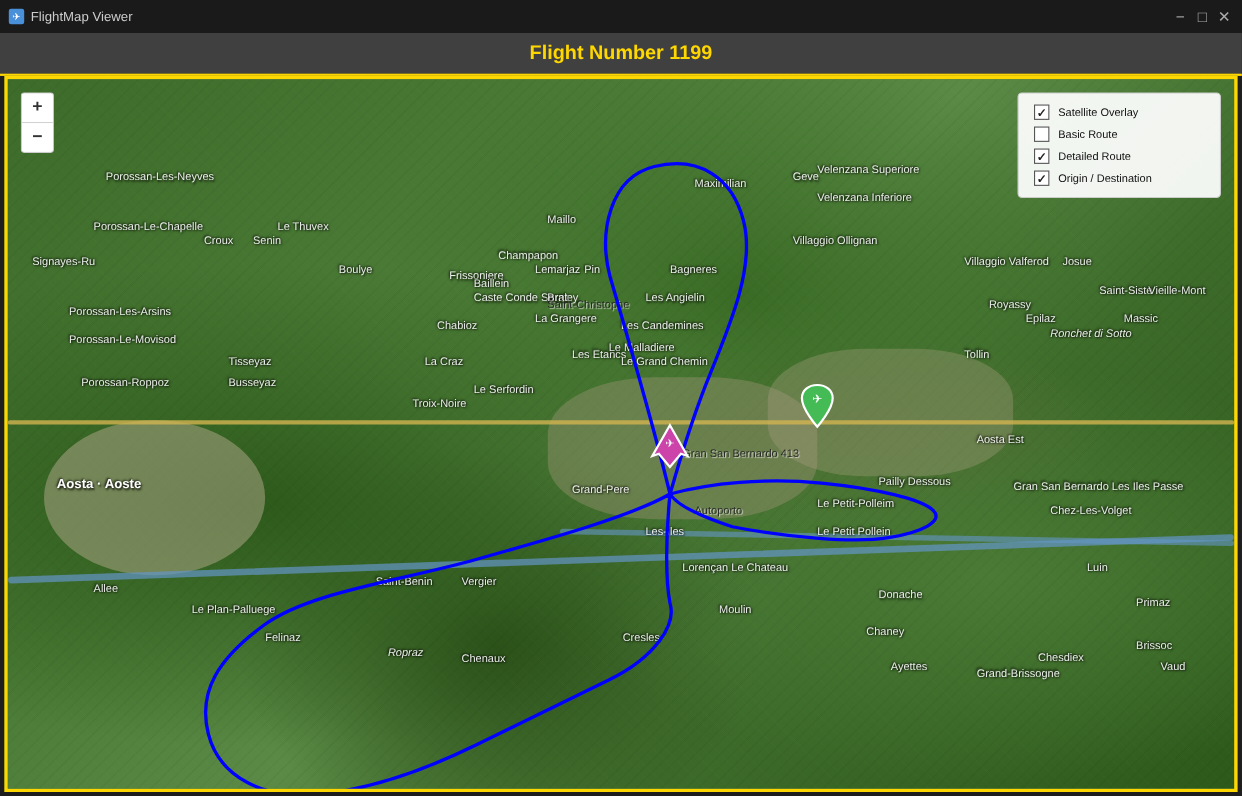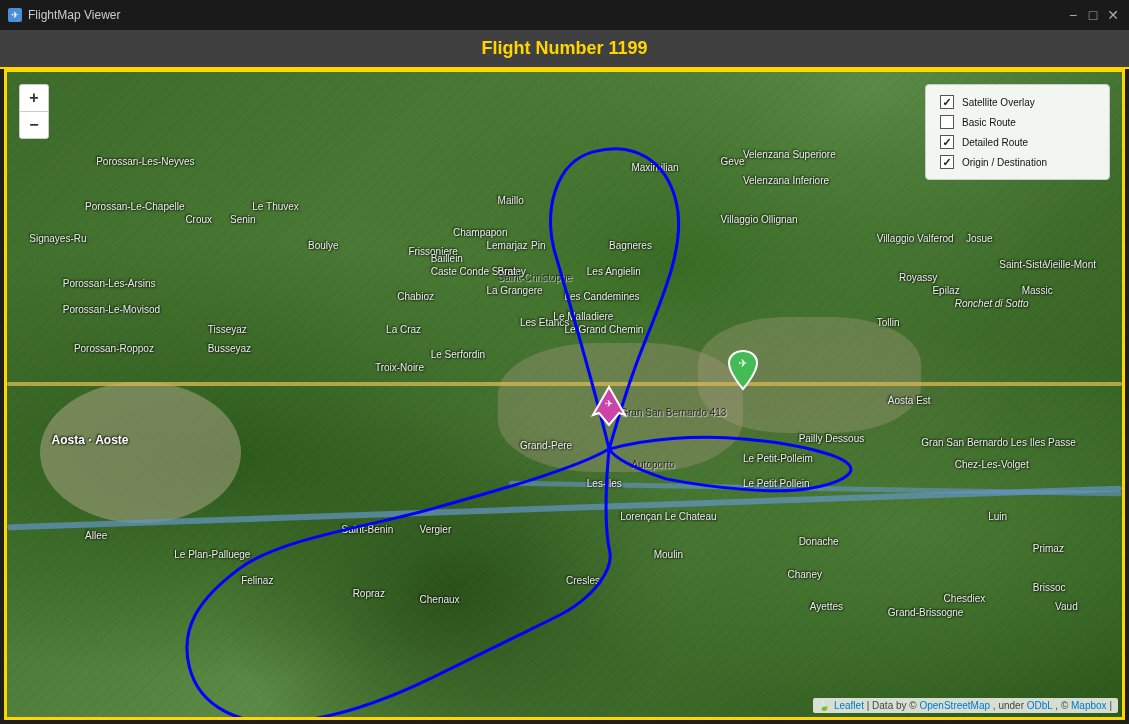--- a/index.html
+++ b/index.html
@@ -365,21 +365,21 @@
     <span class="map-label" style="left:18%;top:42%;">Busseyaz</span>
     <span class="map-label" style="left:33%;top:45%;">Troix-Noire</span>
     <span class="map-label dark" style="left:55%;top:52%;">Gran San Bernardo 413</span>
     <span class="map-label dark" style="left:56%;top:60%;">Autoporto</span>
     <span class="map-label" style="left:46%;top:57%;">Grand-Pere</span>
     <span class="map-label" style="left:52%;top:63%;">Les-Iles</span>
     <span class="map-label" style="left:55%;top:68%;">Lorençan</span>
     <span class="map-label" style="left:58%;top:74%;">Moulin</span>
     <span class="map-label" style="left:30%;top:70%;">Saint-Benin</span>
     <span class="map-label" style="left:21%;top:78%;">Felinaz</span>
-    <span class="map-label" style="left:31%;top:80%;">Ropraz</span>
+    <span class="map-label" style="left:31%;top:80%;font-style:italic;">Ropraz</span>
     <span class="map-label" style="left:37%;top:81%;">Chenaux</span>
     <span class="map-label" style="left:47%;top:78%;padding-left:35px;">Cresles</span>
     <span class="map-label" style="left:37%;top:70%;">Vergier</span>
     <span class="map-label" style="left:59%;top:68%;">Le Chateau</span>
     <span class="map-label" style="left:66%;top:63%;">Le Petit Pollein</span>
     <span class="map-label" style="left:66%;top:59%;">Le Petit-Polleim</span>
     <span class="map-label" style="left:71%;top:56%;">Pailly Dessous</span>
     <span class="map-label" style="left:71%;top:72%;">Donache</span>
     <span class="map-label" style="left:70%;top:77%;">Chaney</span>
     <span class="map-label" style="left:72%;top:82%;">Ayettes</span>
@@ -456,25 +456,14 @@
       <div class="legend-item">
         <div class="checkbox checked"></div>
         <span>Detailed Route</span>
       </div>
       <div class="legend-item">
         <div class="checkbox checked"></div>
         <span>Origin / Destination</span>
       </div>
     </div>
 
-    <div class="attribution">
-      <span>🍃</span>
-      <a href="#">Leaflet</a>
-      <span> | Data by © </span>
-      <a href="#">OpenStreetMap</a>
-      <span>, under </span>
-      <a href="#">ODbL</a>
-      <span>, © </span>
-      <a href="#">Mapbox</a>
-      <span> |</span>
-    </div>
   </div>
 </div>
 
 </body></html>

